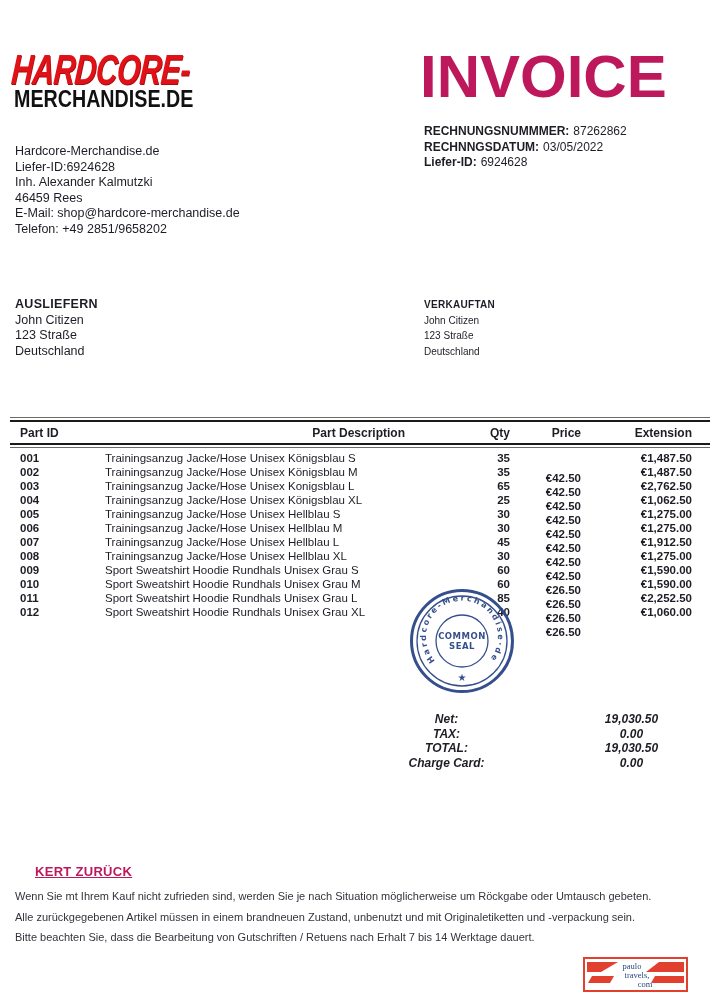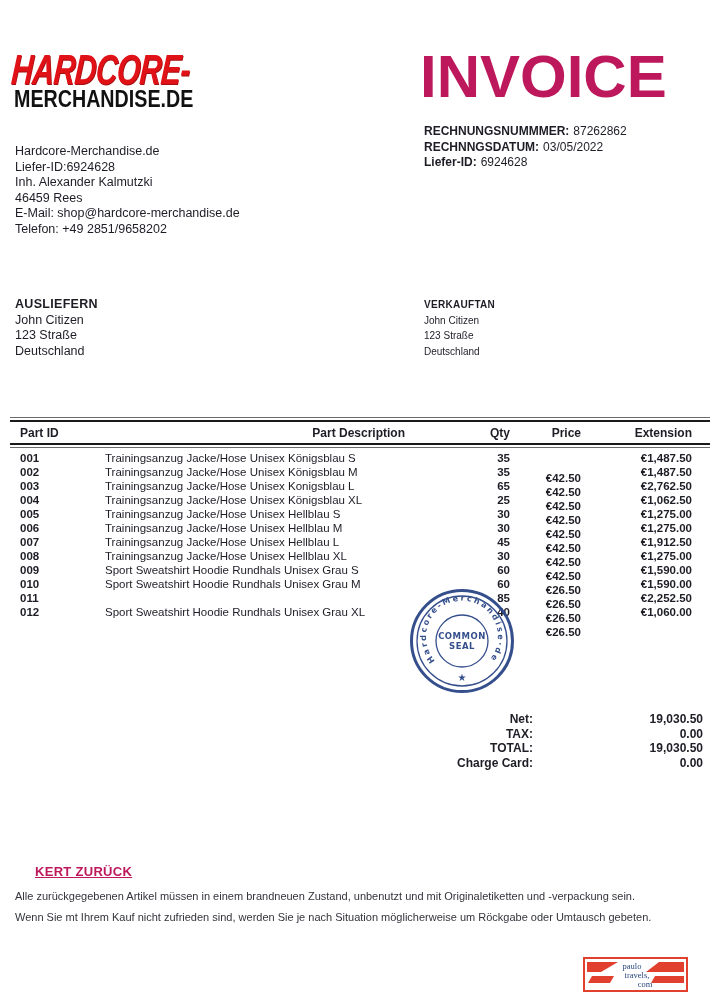--- a/index.html
+++ b/index.html
@@ -52,21 +52,21 @@
   .c3{left:430px;width:80px;text-align:right;font-weight:700;}
   .c4{left:495px;width:86px;text-align:right;font-weight:700;margin-top:20px;}
   .c5{left:585px;width:107px;text-align:right;font-weight:700;}
 
   
   .seal{left:402px;top:581px;width:120px;height:120px;opacity:0.95;z-index:5;}
 
   
   .totals{left:0;top:712px;width:720px;font-size:12px;font-weight:700;}
   .t-row{position:relative;height:14.5px;}
-  .t-row span{position:absolute;top:0;text-align:right;}
+  .t-row span{position:absolute;top:0;text-align:center;font-style:italic;}
   .t-label{left:360px;width:173px;}
   .t-value{left:560px;width:143px;}
 
   
   .ret-h{left:15px;top:864px;font-size:13px;font-weight:700;text-decoration:underline;
          color:#be185d;letter-spacing:0.3px;margin-left:20px;}
   .ret-lines{left:15px;top:886px;width:695px;font-size:11px;line-height:20.5px;color:#33343c;}
 
   
   .wm{left:583px;top:957px;width:105px;height:36px;}
@@ -204,20 +204,21 @@
     </div>
       <div class="trow">
       <span class="c1">010</span>
       <span class="c2">Sport Sweatshirt Hoodie Rundhals Unisex Grau M</span>
       <span class="c3">60</span>
       <span class="c4">€26.50</span>
       <span class="c5">€1,590.00</span>
     </div>
       <div class="trow">
       <span class="c1">011</span>
+      <span class="c2">Sport Sweatshirt Hoodie Rundhals Unisex Grau L</span>
       <span class="c3">85</span>
       <span class="c4">€26.50</span>
       <span class="c5">€2,252.50</span>
     </div>
       <div class="trow">
       <span class="c1">012</span>
       <span class="c2">Sport Sweatshirt Hoodie Rundhals Unisex Grau XL</span>
       <span class="c3">40</span>
       <span class="c4">€26.50</span>
       <span class="c5">€1,060.00</span>
@@ -255,22 +256,23 @@
     </div>
       <div class="t-row">
       <span class="t-label">Charge Card:</span>
       <span class="t-value">0.00</span>
     </div>
     </div>
 
   <div class="abs ret-h">KERT ZURÜCK</div>
   <div class="abs ret-lines">
 
-  <div>Alle zurückgegebenen Artikel müssen in einem brandneuen Zustand, unbenutzt und mit Originaletiketten und -verpackung sein.</div>
-      <div>Wenn Sie mt Ihrem Kauf nicht zufrieden sind, werden Sie je nach Situation möglicherweise um Röckgabe oder Umtausch gebeten.</div>
+  <div>Wenn Sie mt Ihrem Kauf nicht zufrieden sind, werden Sie je nach Situation möglicherweise um Röckgabe oder Umtausch gebeten.</div>
+      <div>Alle zurückgegebenen Artikel müssen in einem brandneuen Zustand, unbenutzt und mit Originaletiketten und -verpackung sein.</div>
+      <div>Bitte beachten Sie, dass die Bearbeitung von Gutschriften / Retuens nach Erhalt 7 bis 14 Werktage dauert.</div>
     </div>
 
   <svg class="abs wm" viewBox="0 0 105 36">
     <rect x="1" y="1" width="103" height="33" fill="#ffffff" stroke="#e2402e" stroke-width="2"></rect>
     <g fill="#e2402e">
       <polygon points="4,5 35,5 18,15 4,15"></polygon>
       <polygon points="9,19 31,19 27,26 5,26"></polygon>
       <polygon points="76,5 101,5 101,15 63,15"></polygon>
       <polygon points="72,19 101,19 101,26 68,26"></polygon>
     </g>

